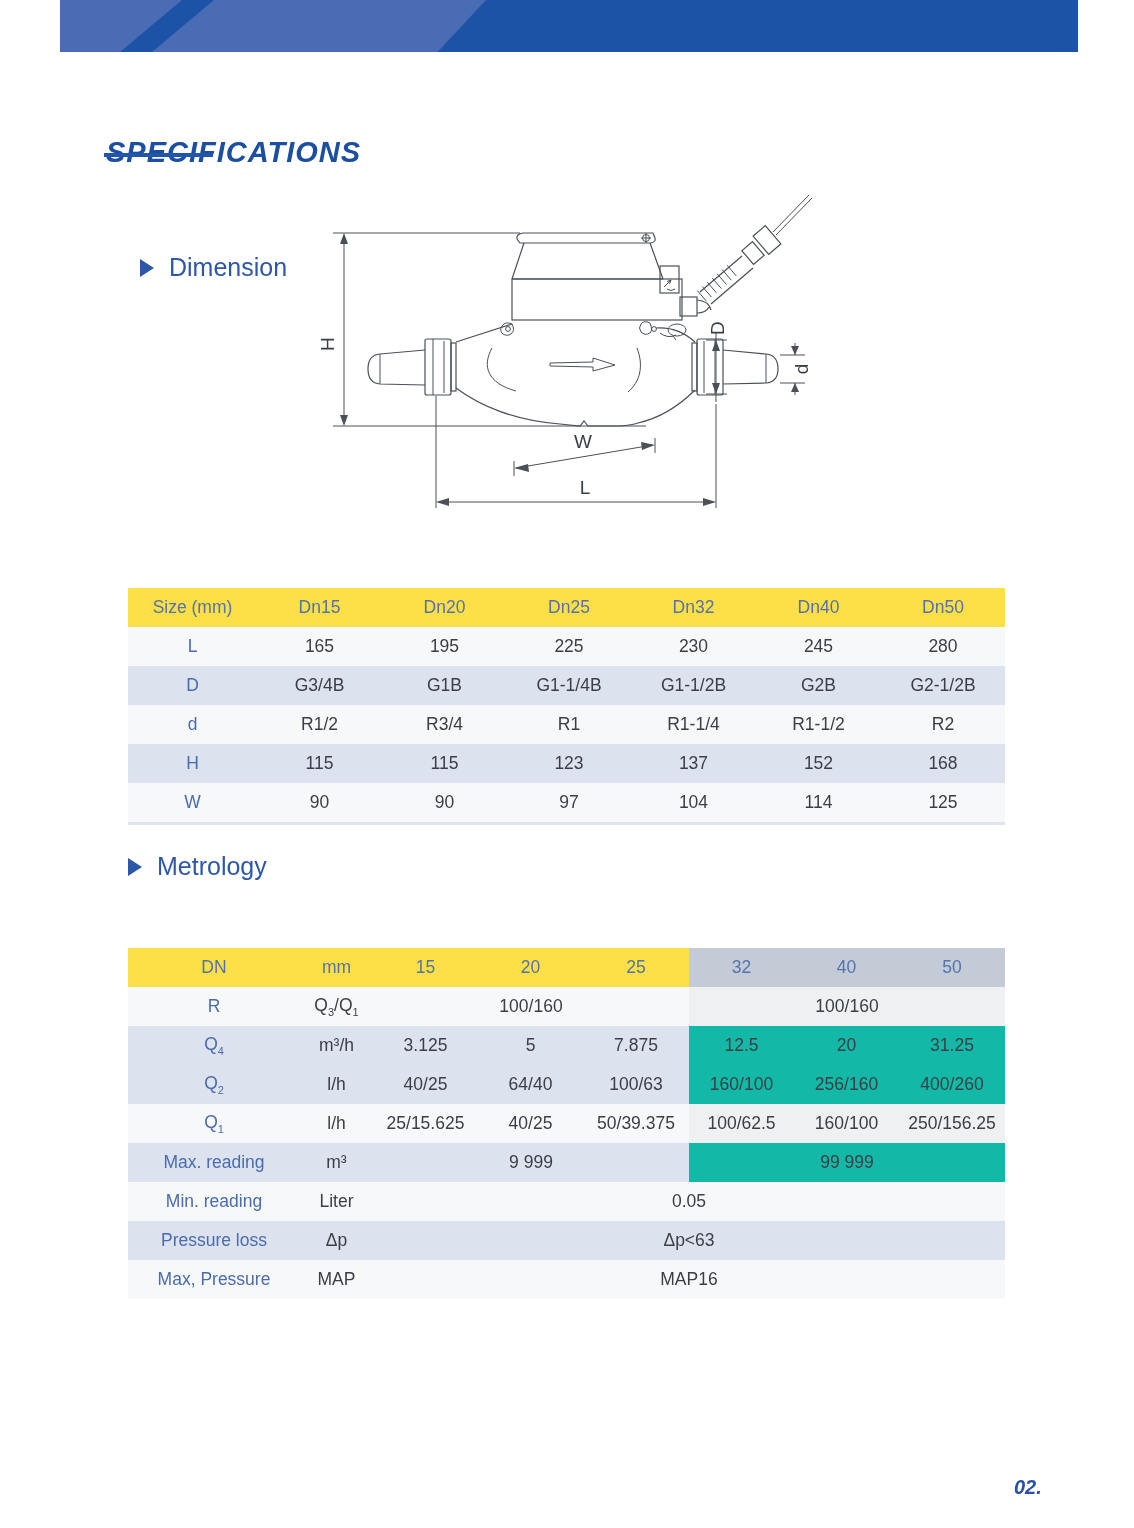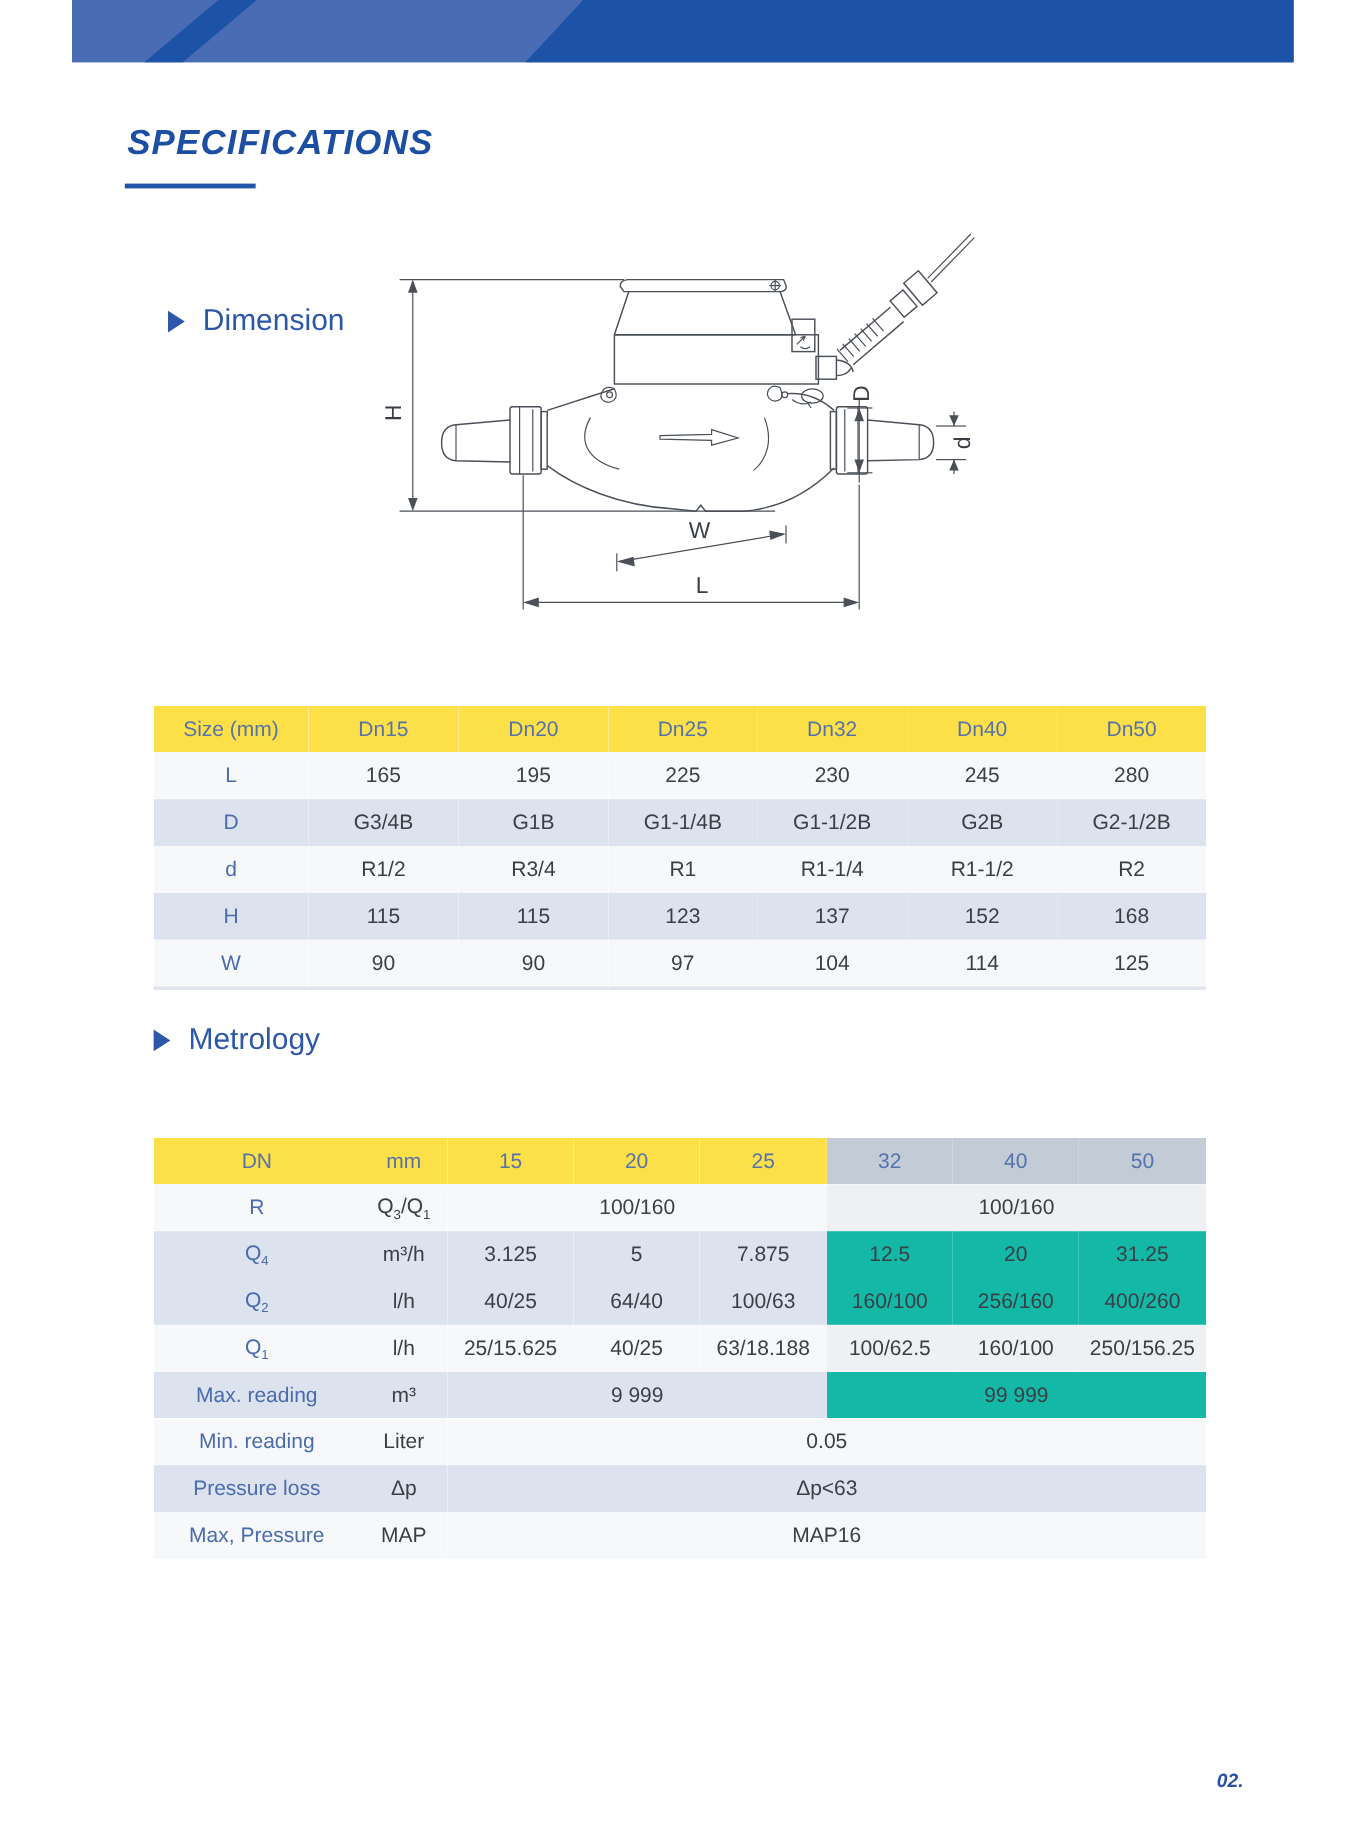--- a/index.html
+++ b/index.html
@@ -8,21 +8,21 @@
 
   
   .band { position:absolute; left:60px; top:0; width:1018px; height:52px;
           background:#4a6cb4; overflow:hidden; }
   .band-swoosh { position:absolute; top:0; left:122px; width:32px; height:52px;
           background:#1d53a7; transform:skewX(-50deg); transform-origin:top left; }
   .band-dark { position:absolute; top:0; left:426px; width:760px; height:52px;
           background:#1d53a7; transform:skewX(-43deg); transform-origin:top left; }
 
   
-  .page-title { position:absolute; left:106px; top:103px; font-size:29px; font-weight:bold;
+  .page-title { position:absolute; left:106px; top:136px; font-size:29px; font-weight:bold;
           font-style:italic; color:#1c4ea2; letter-spacing:1px; }
   .title-underline { position:absolute; left:104px; top:153px; width:109px; height:4px;
           background:#2156ab; }
 
   
   .section-heading { position:absolute; left:128px; display:flex; align-items:center;
           color:#2d57a8; font-size:25px; }
   .section-heading .marker { width:0; height:0; border-left:14px solid #2d57a8;
           border-top:9px solid transparent; border-bottom:9px solid transparent; margin-right:15px; }
   #dimension-heading { top:253px;margin-left:12px; }
@@ -47,21 +47,21 @@
   #metrology-table { top:948px; }
 
   tr.head td { background:#fde047; color:#5572ab; }
   tr.stripe td { background:#dce2ee; }
   tr.plain td { background:#f7f8fa; }
   tr.head td.tint { background:#c3ccd6; }
   tr.stripe td.tint { background:#14b8a6; }
   tr.plain td.tint { background:#eef0f1; }
 
   
-  .page-number { position:absolute; left:1014px; top:1476px; font-size:16px; font-weight:bold;
+  .page-number { position:absolute; left:1014px; top:1476px; font-size:20px; font-weight:bold;
           font-style:italic; color:#2a50a8; }
 </style>
 </head>
 <body>
 
 <div class="page">
 
   <div class="band">
     <div class="band-swoosh"></div>
     <div class="band-dark"></div>
@@ -289,21 +289,21 @@
       <td>100/63</td>
       <td class="tint">160/100</td>
       <td class="tint">256/160</td>
       <td class="tint">400/260</td>
     </tr>
     <tr class="plain">
       <td class="lbl"><span>Q</span><sub>1</sub></td>
       <td>l/h</td>
       <td>25/15.625</td>
       <td>40/25</td>
-      <td>63/18.188</td>
+      <td>50/39.375</td>
       <td class="tint">100/62.5</td>
       <td class="tint">160/100</td>
       <td class="tint">250/156.25</td>
     </tr>
     <tr class="stripe">
       <td class="lbl">Max. reading</td>
       <td>m³</td>
       <td colspan="3">9 999</td>
       <td colspan="3" class="tint">99 999</td>
     </tr>

